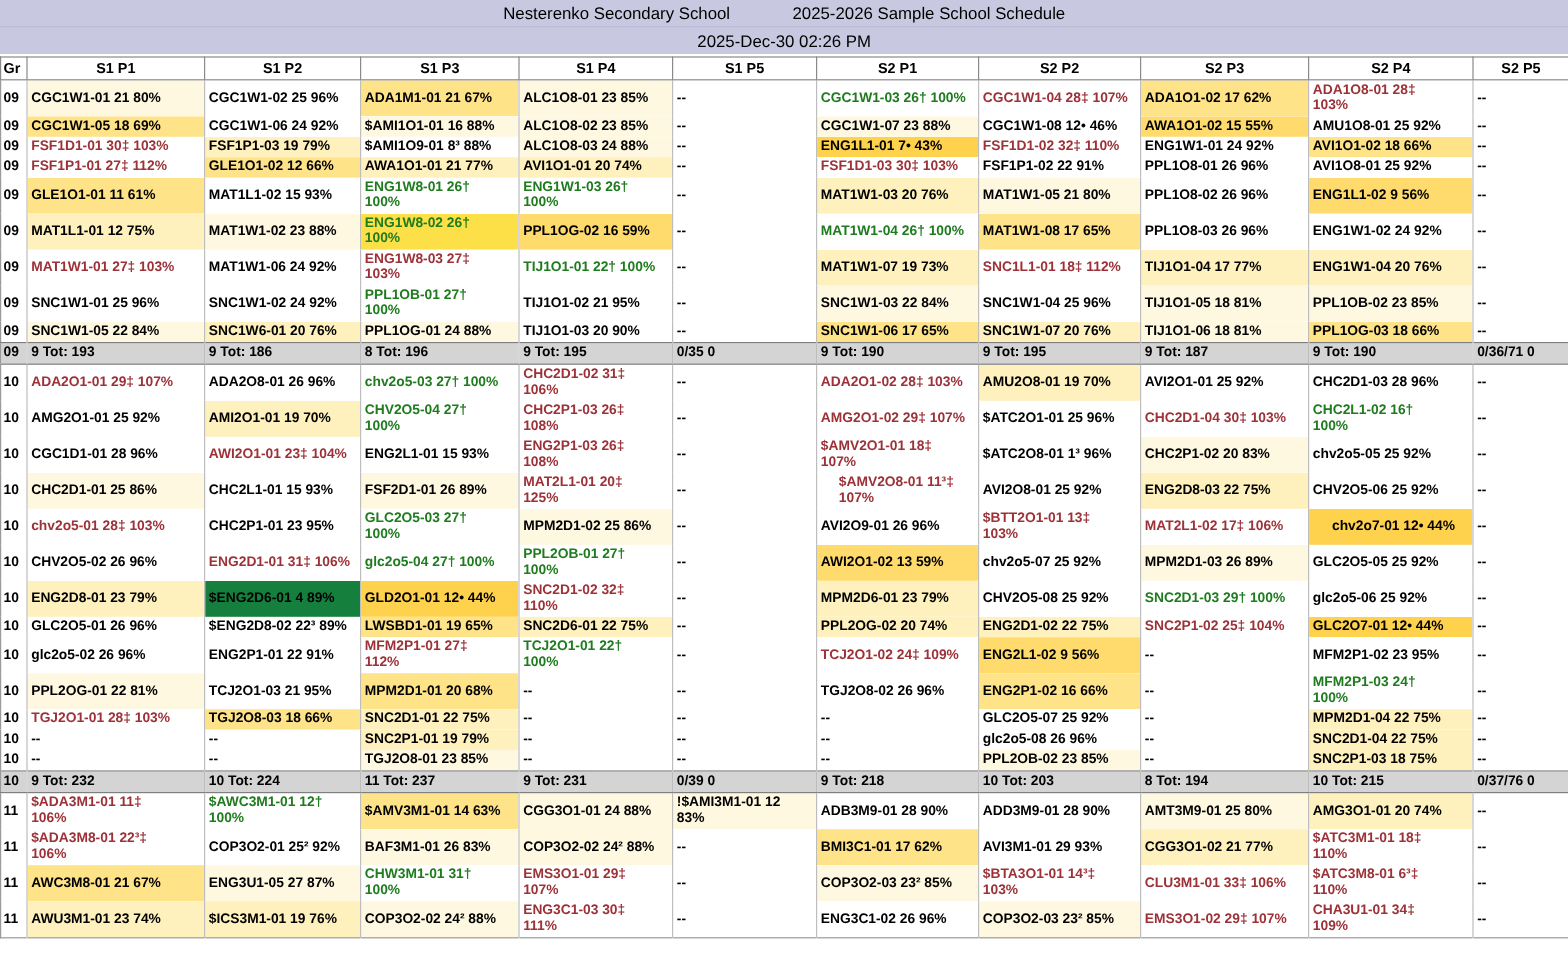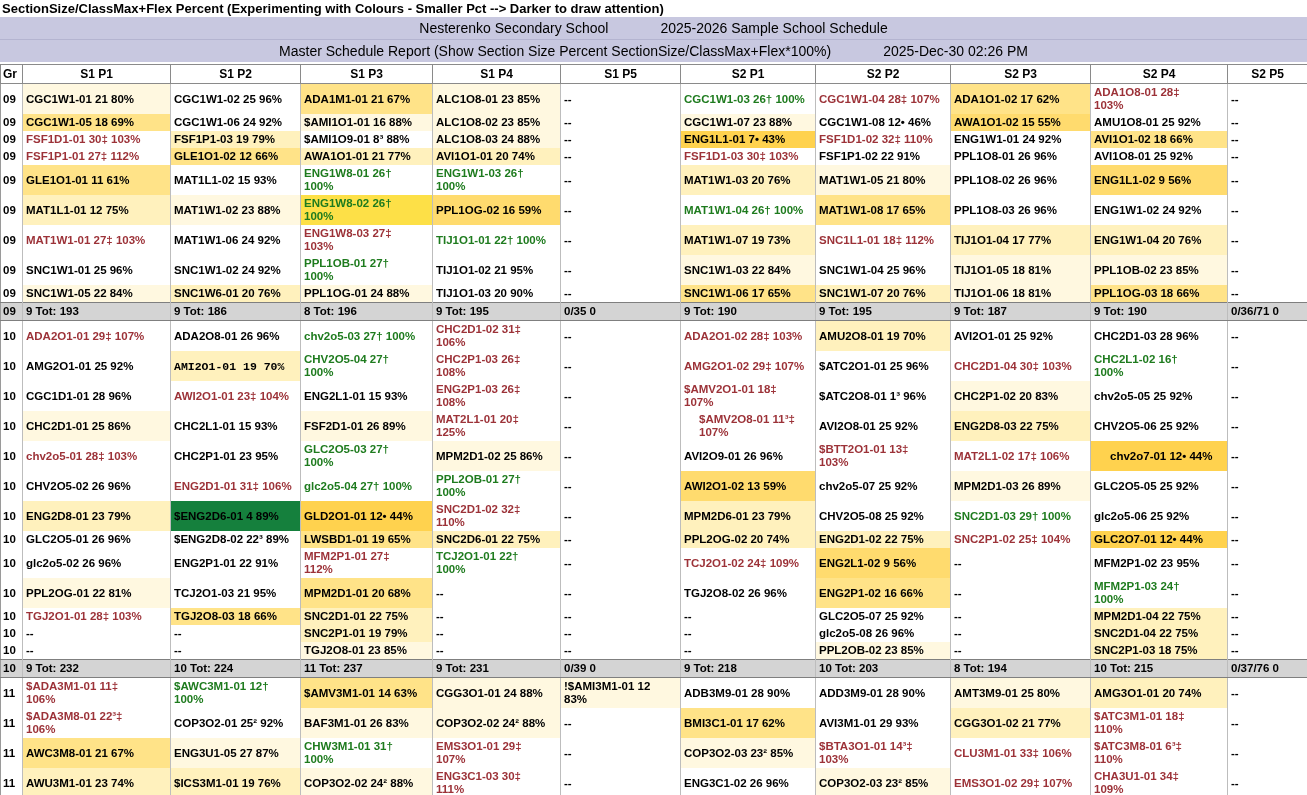--- a/index.html
+++ b/index.html
@@ -11,27 +11,25 @@
   table.sched th{font-size:12px;font-weight:bold;text-align:center;background:#fff;border:1px solid #8a8a8a;padding:2px 1px;overflow:hidden;white-space:nowrap;}
   table.sched th.gr-h{text-align:left;padding-left:2px;}
   table.sched td{font-weight:bold;font-size:11.5px;line-height:13px;padding:2px 2px 2px 3px;vertical-align:middle;border-left:1px solid #bdbdbd;overflow:hidden;white-space:pre-line;}
   table.sched td.gr{padding-left:2px;padding-right:16px;border-left:none;}
   tr.tot td{border-top:1px solid #7f7f7f;border-bottom:1px solid #7f7f7f;white-space:nowrap;}
 </style>
 </head>
 <body>
 
 <div class="page">
-  <div class="title">SectionSize/ClassMax+Flex Percent (Experimenting with Colours - Smaller Pct --&gt; Darker to draw attention)</div>
   <div class="band band1" style="background: rgb(200, 200, 224);">
     <span>Nesterenko Secondary School</span>
     <span>2025-2026 Sample School Schedule</span>
   </div>
   <div class="band band2" style="background: rgb(200, 200, 224);">
-    <span>Master Schedule Report (Show Section Size Percent SectionSize/ClassMax+Flex*100%)</span>
     <span>2025-Dec-30 02:26 PM</span>
   </div>
   <table class="sched">
     <colgroup id="colgroup">
         <col style="width: 22px;">
         <col style="width: 148px;">
         <col style="width: 130px;">
         <col style="width: 132px;">
         <col style="width: 128px;">
         <col style="width: 120px;">
@@ -203,21 +201,21 @@
           <td style="color: rgb(0, 0, 0); background: rgb(255, 255, 255);">--</td>
           <td style="color: rgb(156, 50, 56); background: rgb(255, 255, 255);">ADA2O1-02 28‡ 103%</td>
           <td style="color: rgb(0, 0, 0); background: rgb(255, 241, 189);">AMU2O8-01 19 70%</td>
           <td style="color: rgb(0, 0, 0); background: rgb(255, 255, 255);">AVI2O1-01 25 92%</td>
           <td style="color: rgb(0, 0, 0); background: rgb(255, 255, 255);">CHC2D1-03 28 96%</td>
           <td style="color: rgb(0, 0, 0); background: rgb(255, 255, 255);">--</td>
         </tr>
         <tr>
           <td class="gr">10</td>
           <td style="color: rgb(0, 0, 0); background: rgb(255, 255, 255);">AMG2O1-01 25 92%</td>
-          <td style="color: rgb(0, 0, 0); background: rgb(255, 241, 189); font-family: Liberation Mono, monospace;">AMI2O1-01 19 70%</td>
+          <td style="color: rgb(0, 0, 0); background: rgb(255, 241, 189);">AMI2O1-01 19 70%</td>
           <td style="color: rgb(30, 123, 30); background: rgb(255, 255, 255);">CHV2O5-04 27†
 100%</td>
           <td style="color: rgb(156, 50, 56); background: rgb(255, 255, 255);">CHC2P1-03 26‡
 108%</td>
           <td style="color: rgb(0, 0, 0); background: rgb(255, 255, 255);">--</td>
           <td style="color: rgb(156, 50, 56); background: rgb(255, 255, 255);">AMG2O1-02 29‡ 107%</td>
           <td style="color: rgb(0, 0, 0); background: rgb(255, 255, 255);">$ATC2O1-01 25 96%</td>
           <td style="color: rgb(156, 50, 56); background: rgb(255, 255, 255);">CHC2D1-04 30‡ 103%</td>
           <td style="color: rgb(30, 123, 30); background: rgb(255, 255, 255);">CHC2L1-02 16†
 100%</td>

